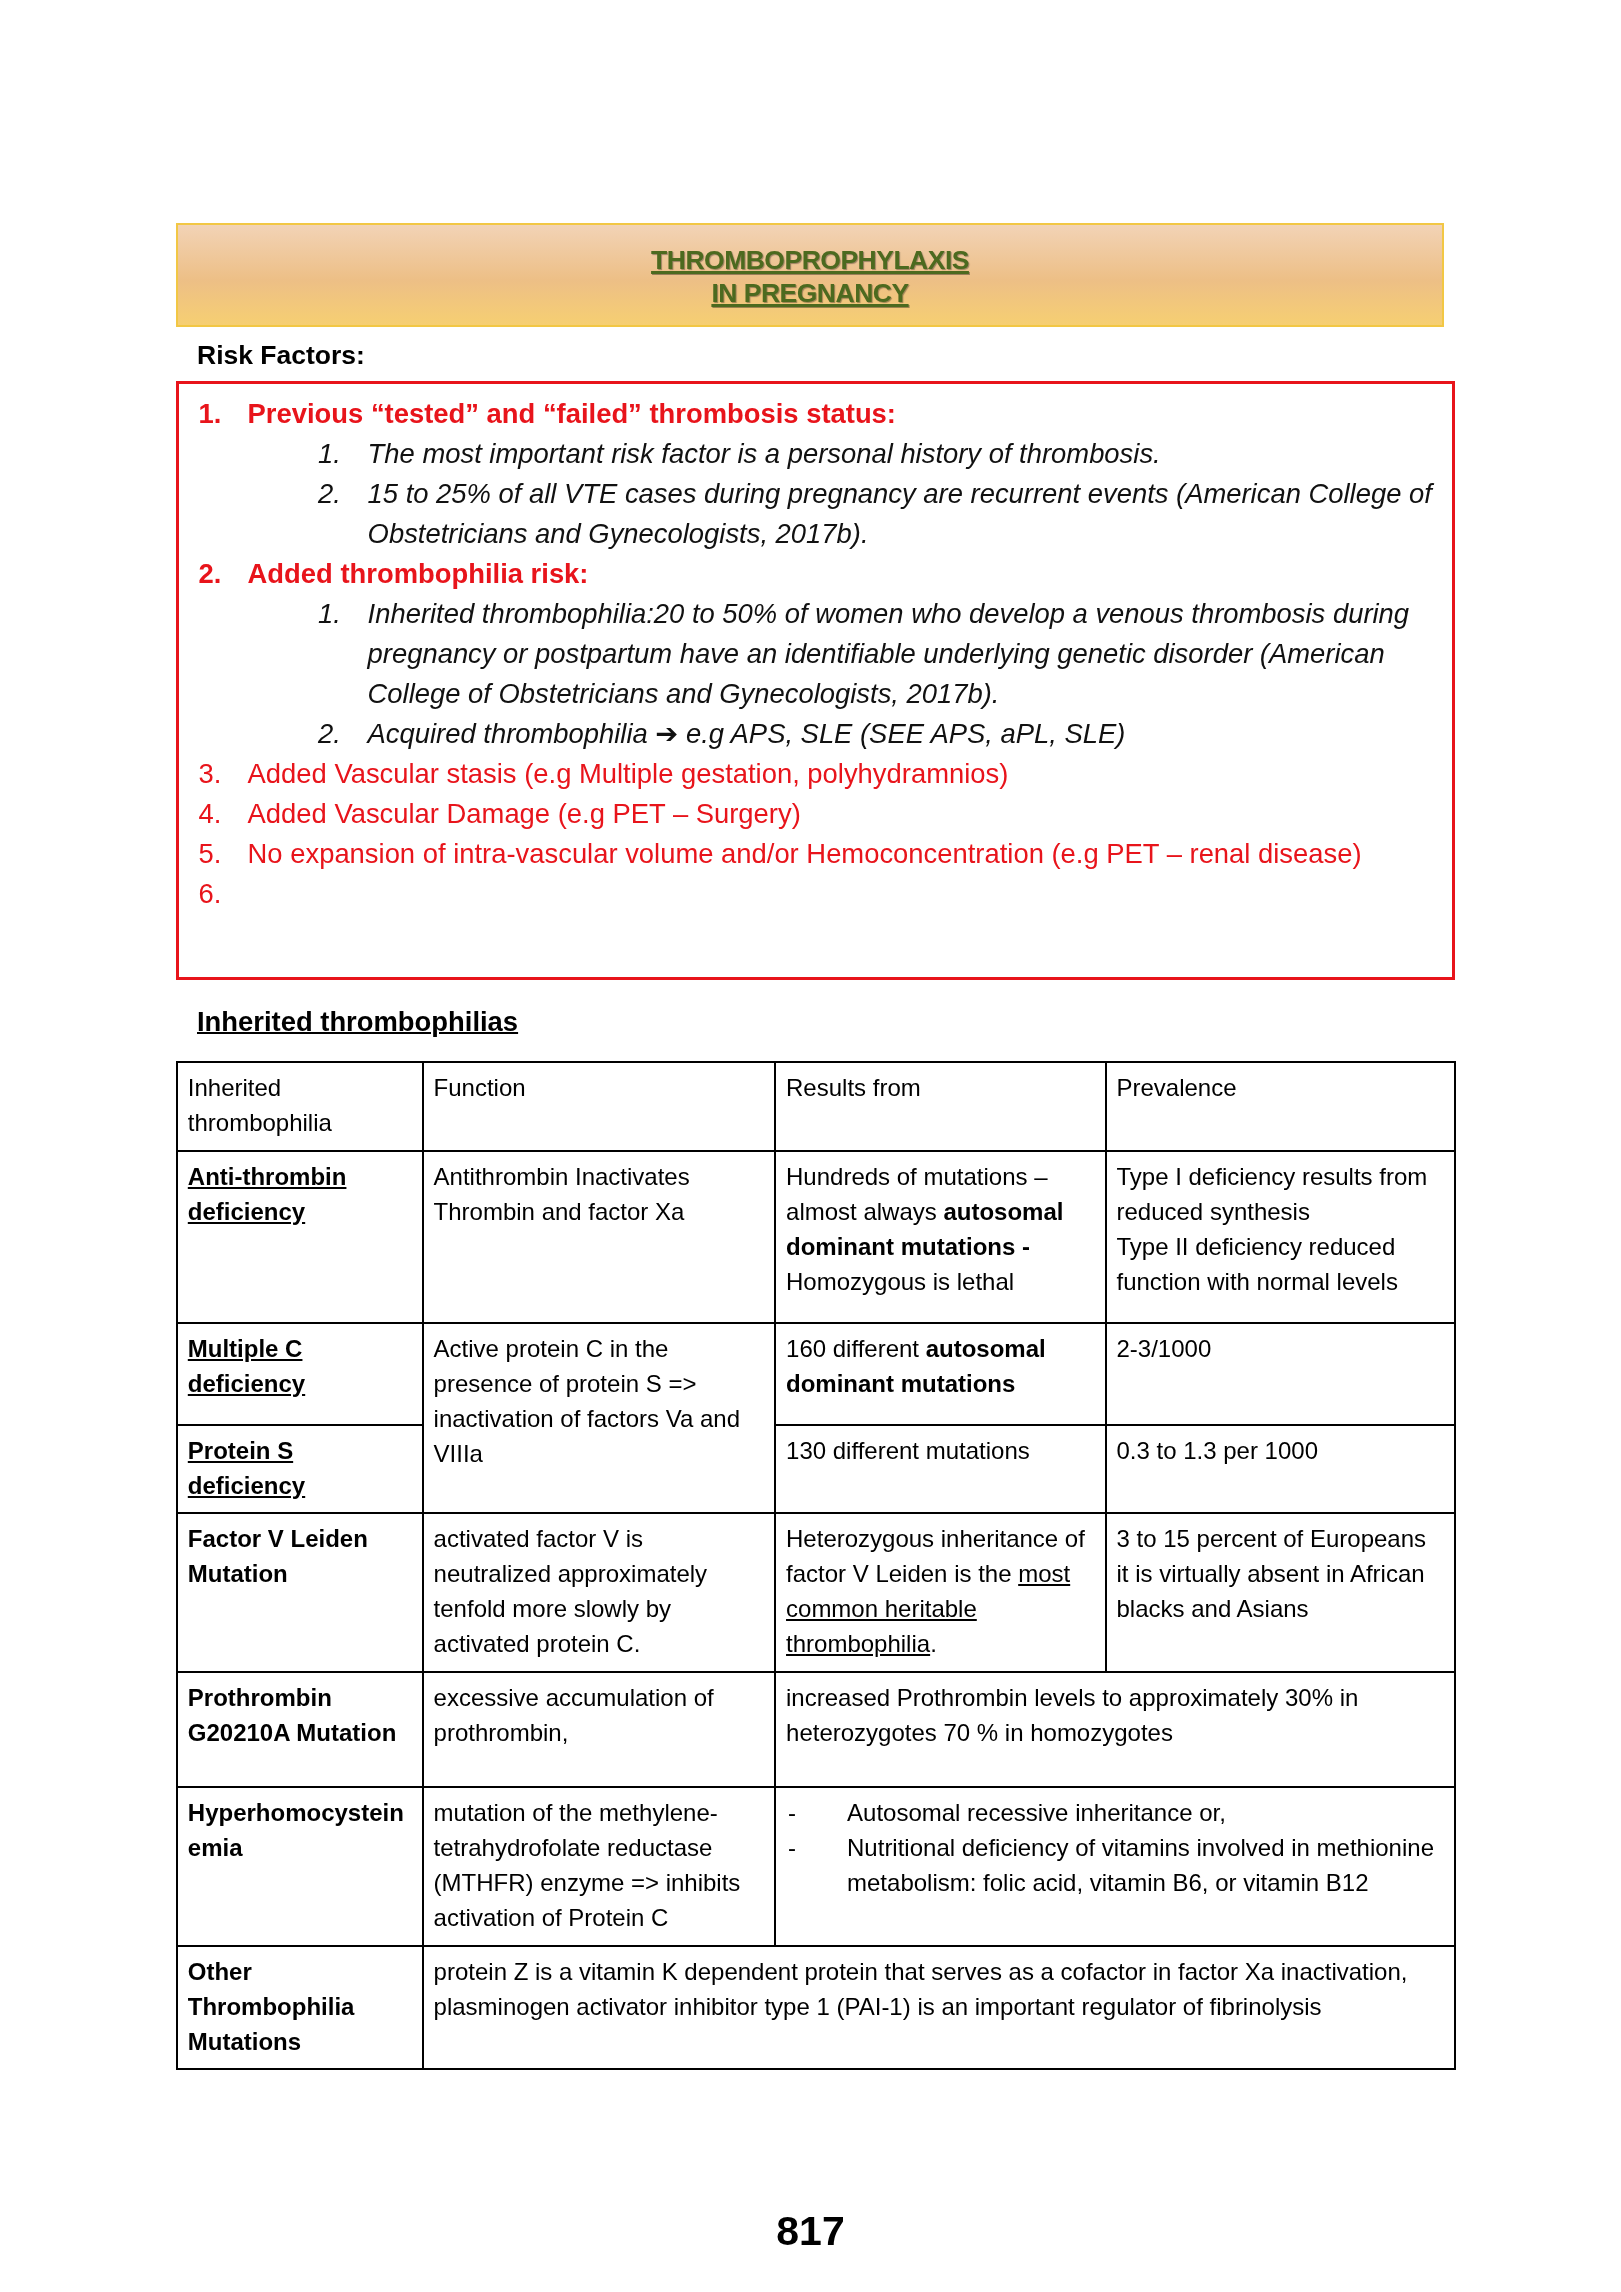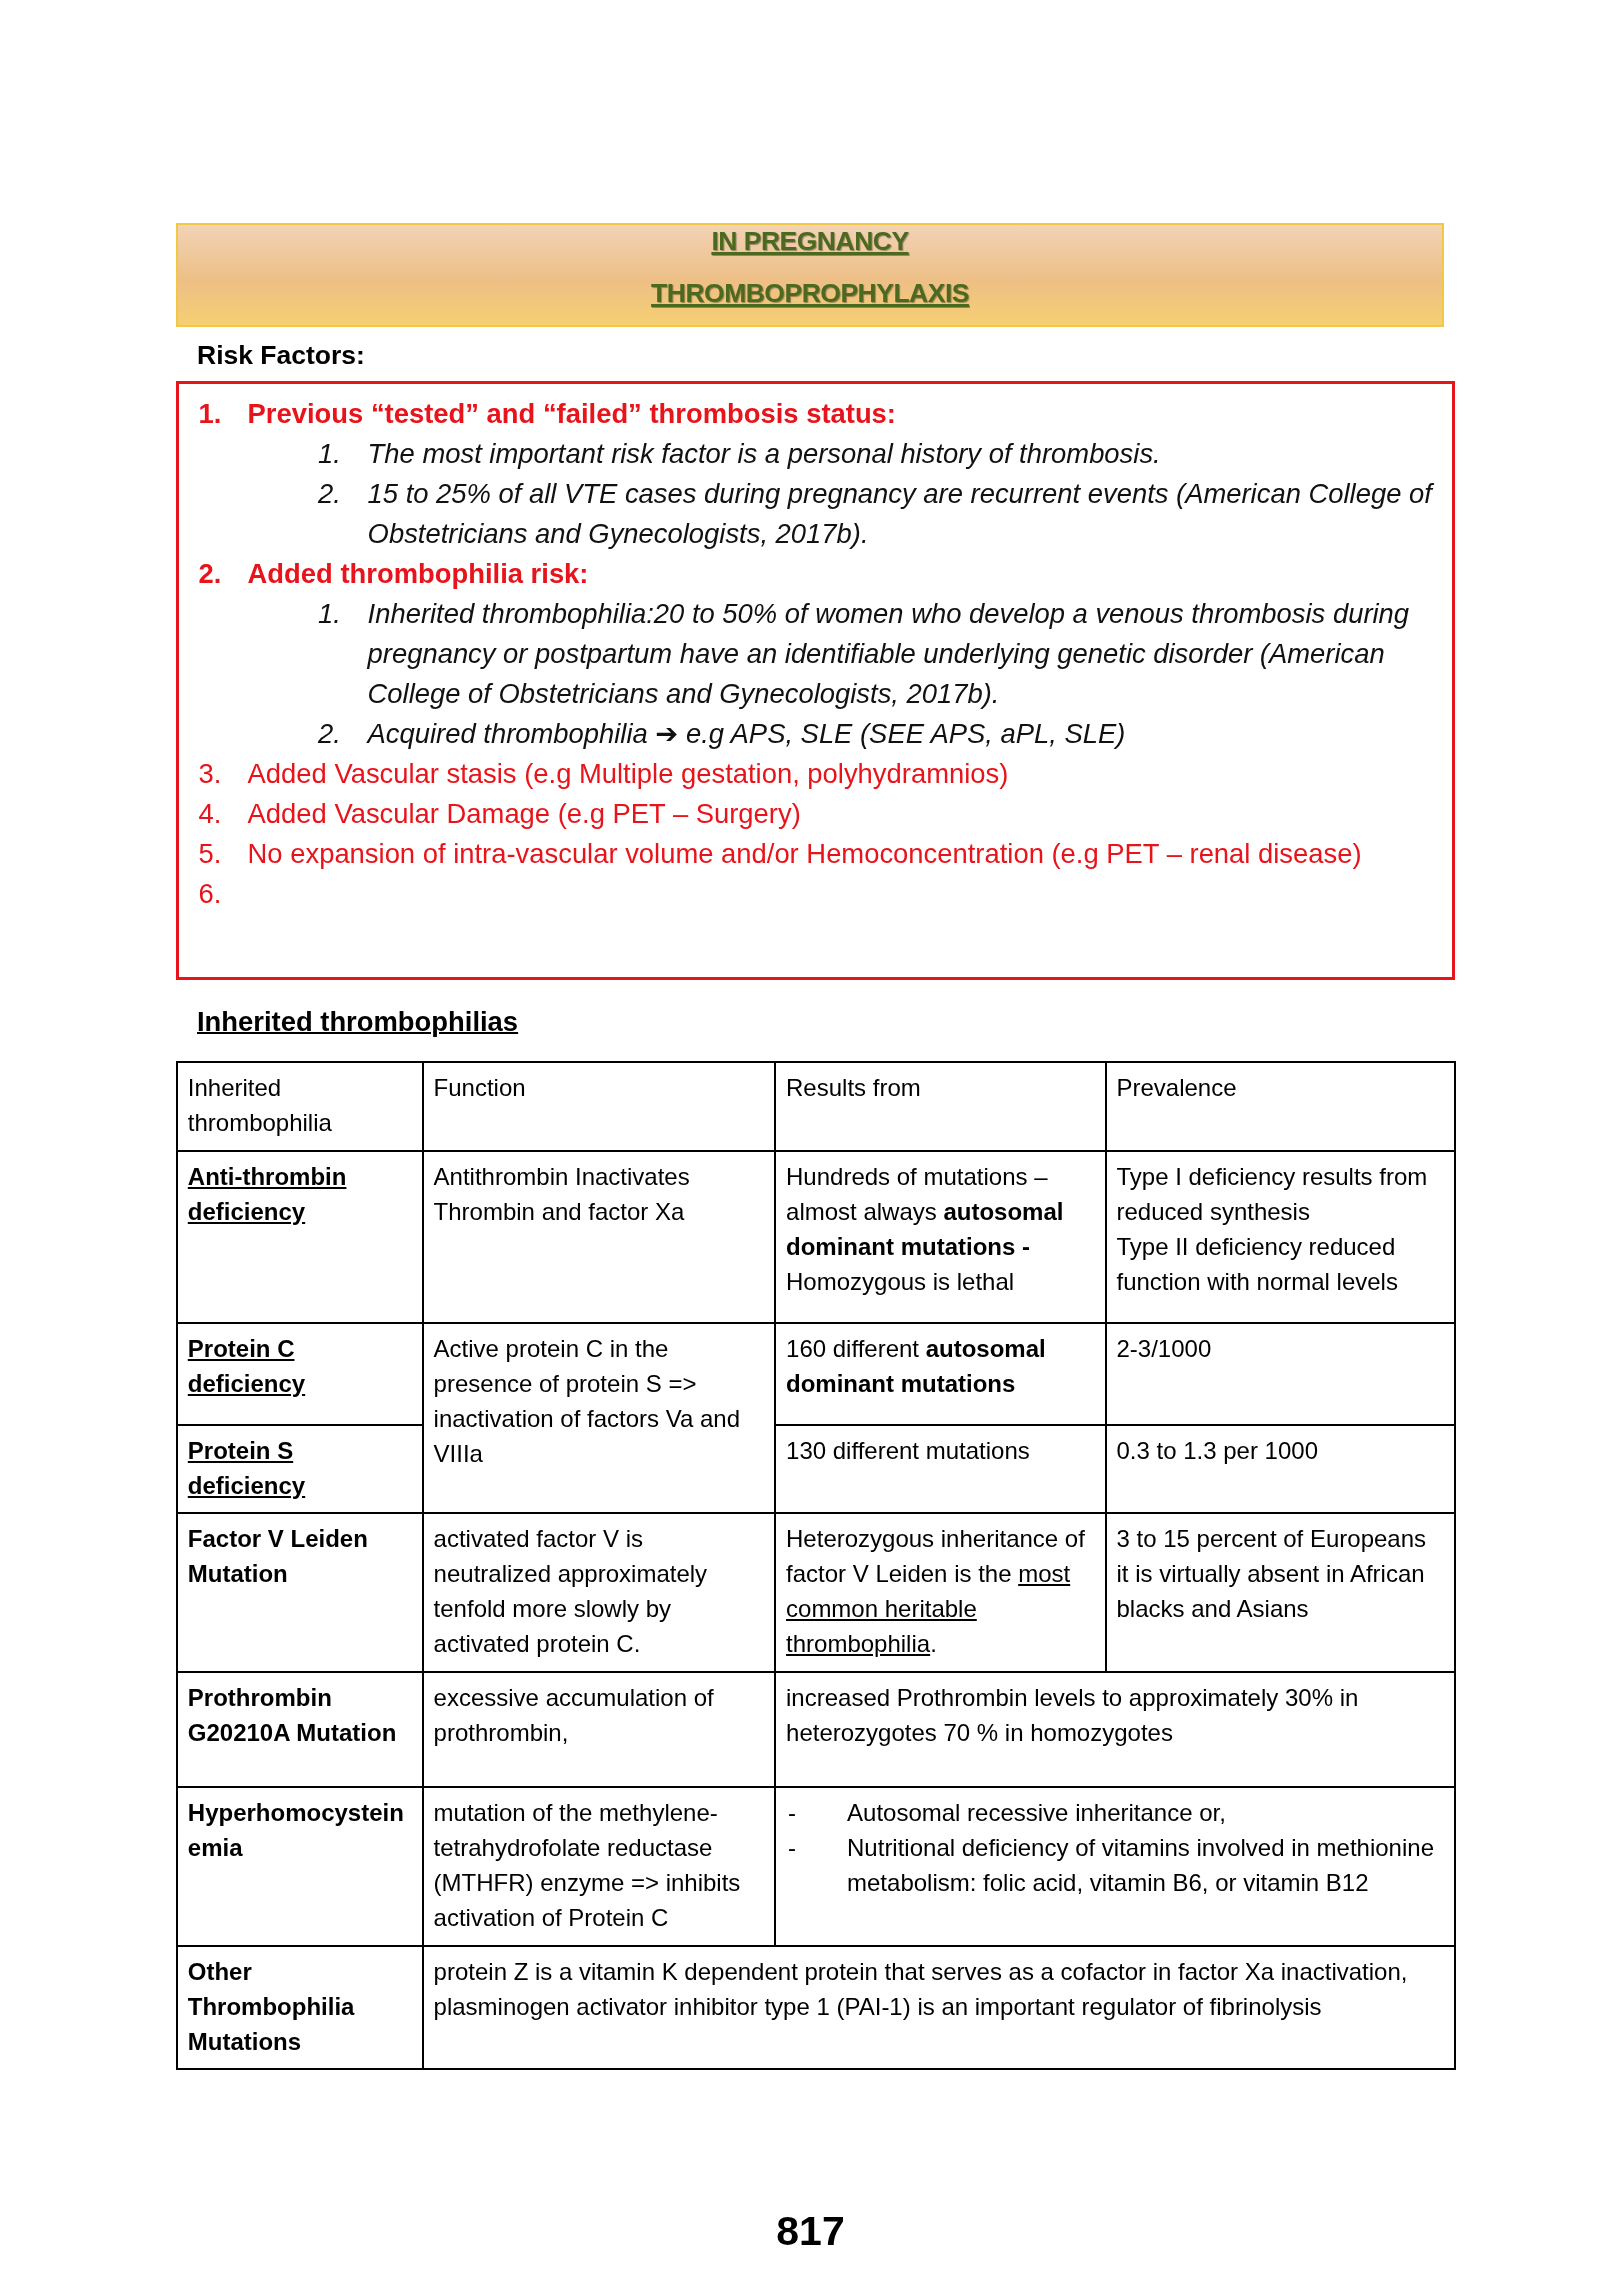--- a/index.html
+++ b/index.html
@@ -55,22 +55,22 @@
   .dash-list li .dash { position: absolute; left: 2px; top: 0; }
   .page-num {
     position: absolute; left: 0; width: 1621px; top: 2208px; text-align: center;
     font-weight: bold; font-size: 41px;
   }
 </style>
 </head>
 <body>
 
 <div class="banner">
+  <div><span class="t t1">THROMBOPROPHYLAXIS</span></div>
   <div><span class="t">IN PREGNANCY</span></div>
-  <div><span class="t t1">THROMBOPROPHYLAXIS</span></div>
 </div>
 
 <div class="risk-label">Risk Factors:</div>
 
 <div class="redbox">
   <ul class="ol-main">
     <li class="li-main bold">
       <span class="num">1.</span>
       <span>Previous “tested” and “failed” thrombosis status:</span>
       <ul class="sub">
@@ -114,21 +114,21 @@
   <tr style="height:172px;">
     <td class="rowhead"><span class="u">Anti-thrombin deficiency</span></td>
     <td>Antithrombin Inactivates Thrombin and factor Xa</td>
     <td><span>Hundreds of mutations – almost always </span><span class="b">autosomal dominant mutations -</span><span> Homozygous is lethal</span></td>
     <td>
           <div>Type I deficiency results from reduced synthesis</div>
           <div>Type II deficiency reduced function with normal levels</div>
         </td>
   </tr>
   <tr style="height:102px;">
-    <td class="rowhead"><span class="u">Protein C deficiency</span></td>
+    <td class="rowhead"><span class="u">Multiple C deficiency</span></td>
     <td rowspan="2">Active protein C in the presence of protein S =&gt; inactivation of factors Va and VIIIa</td>
     <td><span>160 different </span><span class="b">autosomal dominant mutations</span></td>
     <td>2-3/1000</td>
   </tr>
   <tr style="height:80px;">
     <td class="rowhead"><span class="u">Protein S deficiency</span></td>
     <td>130 different mutations</td>
     <td>0.3 to 1.3 per 1000</td>
   </tr>
   <tr style="height:150px;">

